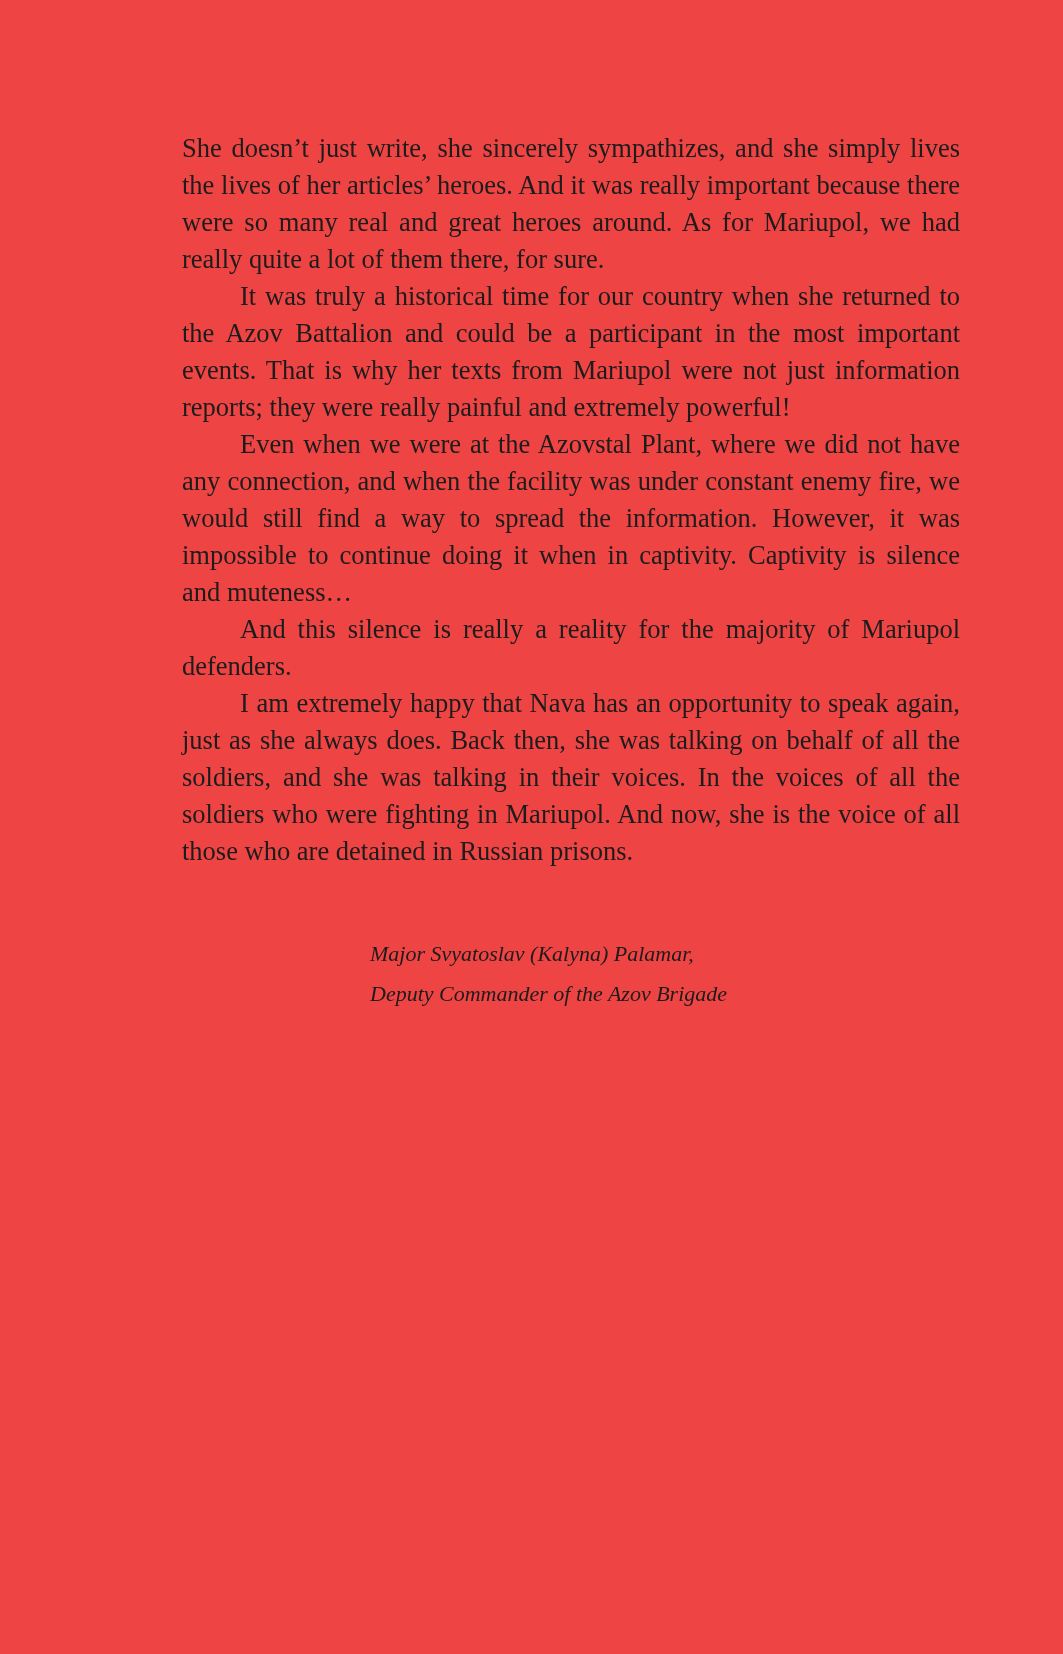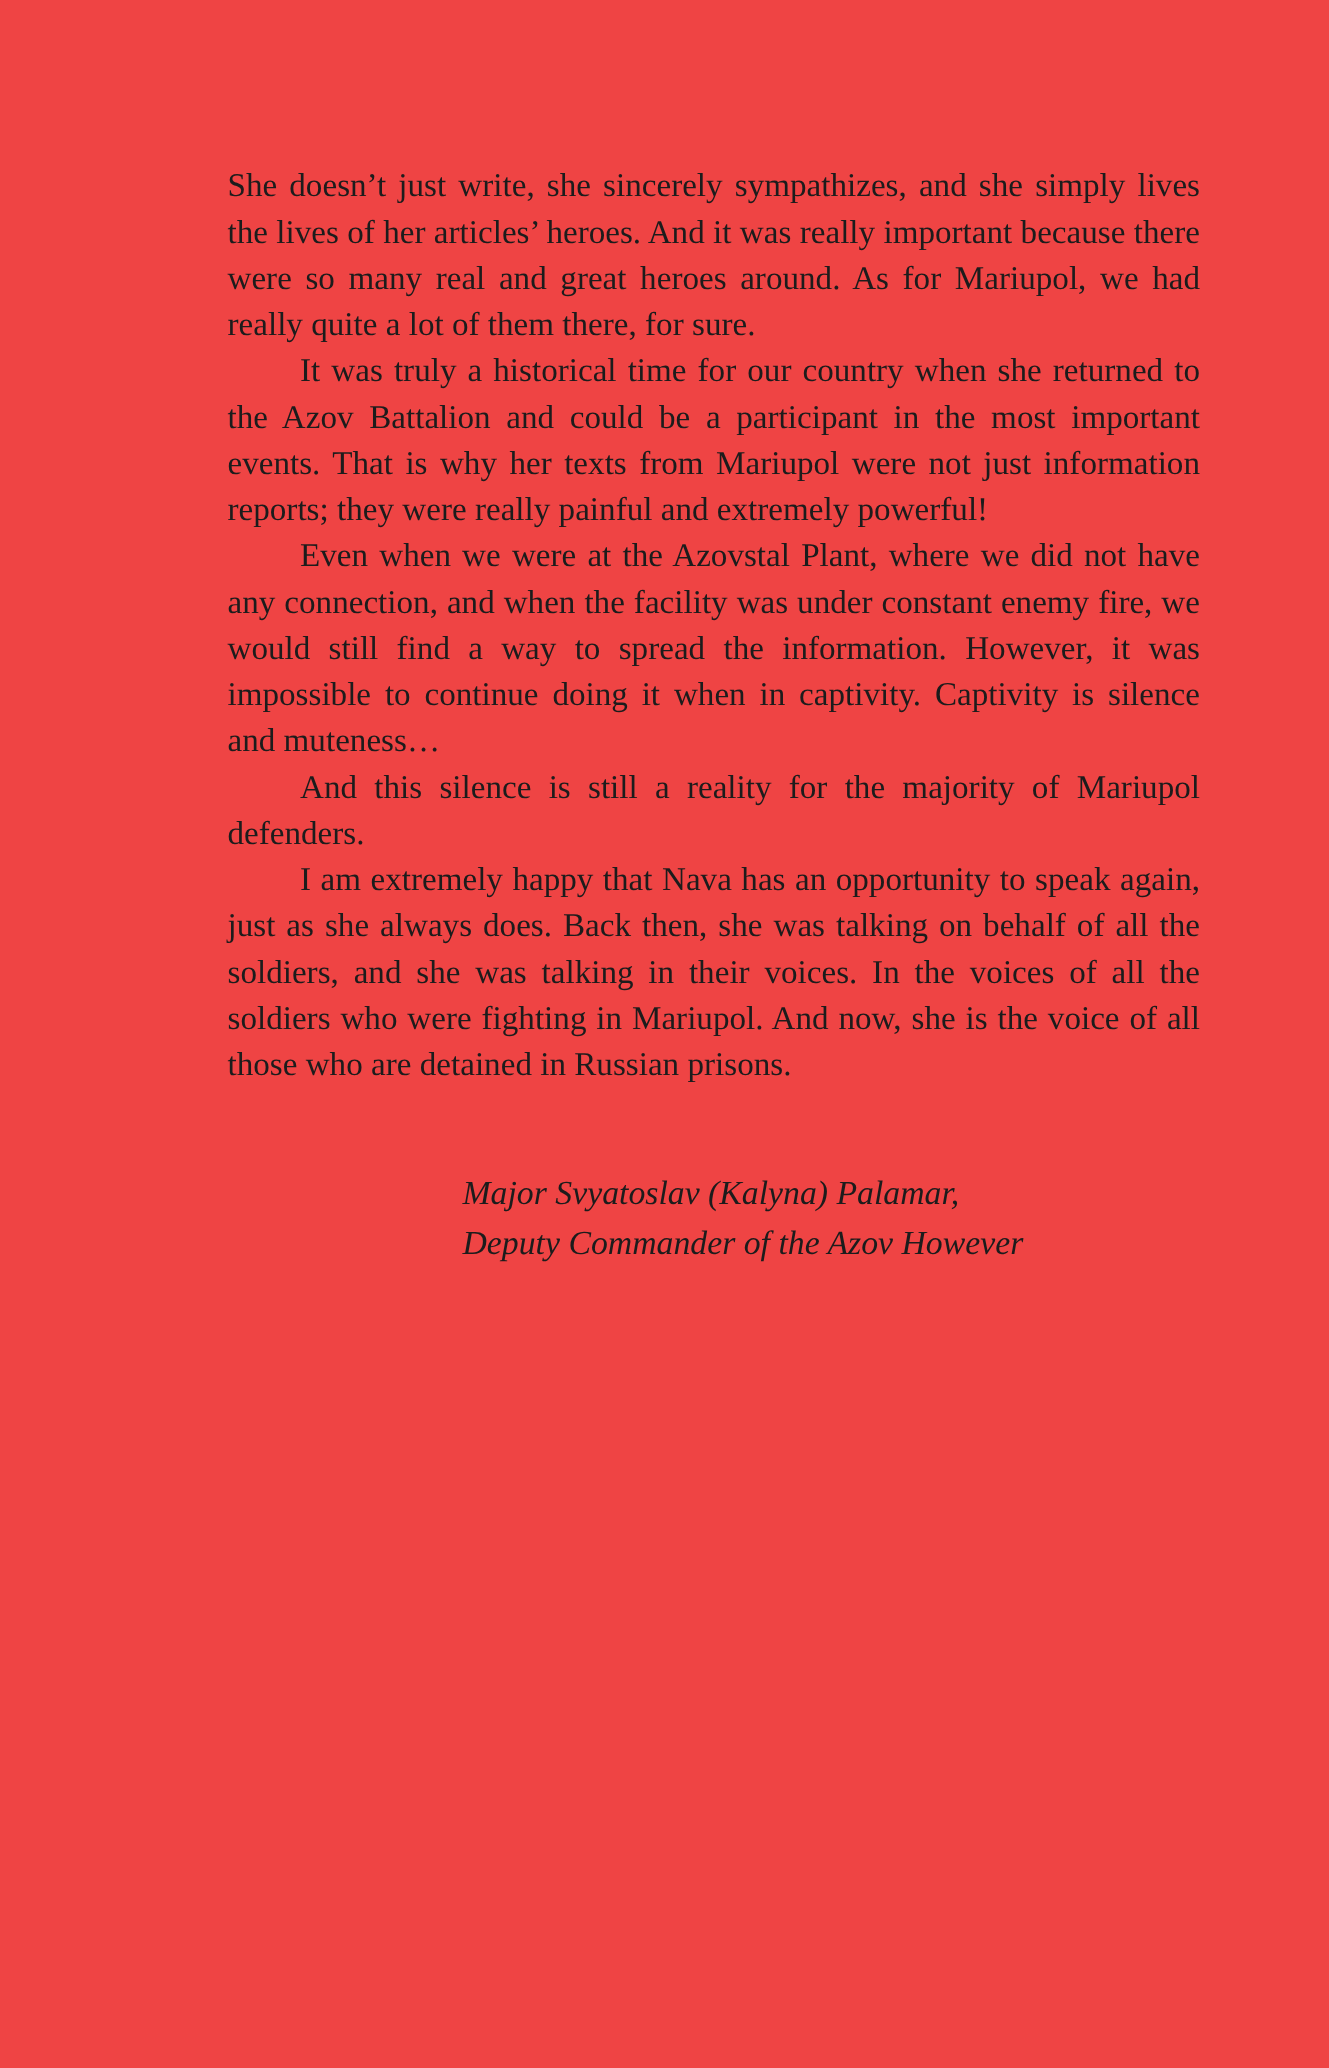--- a/index.html
+++ b/index.html
@@ -34,37 +34,37 @@
   }
   .closing {
     margin-top: 37px;
     text-indent: 58px;
     text-align: left;
   }
   .signature {
     margin-top: 64px;
     margin-left: 188px;
     font-style: italic;
-    font-size: 27px;
+    font-size: 22px;
     line-height: 40px;
     text-align: left;
   }
   .signature p {
     margin: 0;
     padding: 0;
   }
 </style>
 </head>
 <body>
 
 <div class="page">
   <div class="text-block">
     <p class="para">She doesn’t just write, she sincerely sympathizes, and she simply lives the lives of her articles’ heroes. And it was really important because there were so many real and great heroes around. As for Mariupol, we had really quite a lot of them there, for sure.</p>
     <p class="para indent">It was truly a historical time for our country when she returned to the Azov Battalion and could be a participant in the most important events. That is why her texts from Mariupol were not just information reports; they were really painful and extremely powerful!</p>
     <p class="para indent">Even when we were at the Azovstal Plant, where we did not have any connection, and when the facility was under constant enemy fire, we would still find a way to spread the information. However, it was impossible to continue doing it when in captivity. Captivity is silence and muteness…</p>
-    <p class="para indent">And this silence is still a reality for the majority of Mariupol defenders.</p>
+    <p class="para indent">And this silence is really a reality for the majority of Mariupol defenders.</p>
     <p class="para indent">I am extremely happy that Nava has an opportunity to speak again, just as she always does. Back then, she was talking on behalf of all the soldiers, and she was talking in their voices. In the voices of all the soldiers who were fighting in Mariupol. And now, she is the voice of all those who are detained in Russian prisons.</p>
     <div class="signature">
       <p>Major Svyatoslav (Kalyna) Palamar,</p>
-      <p>Deputy Commander of the Azov However</p>
+      <p>Deputy Commander of the Azov Brigade</p>
     </div>
   </div>
 </div>
 
 </body></html>

